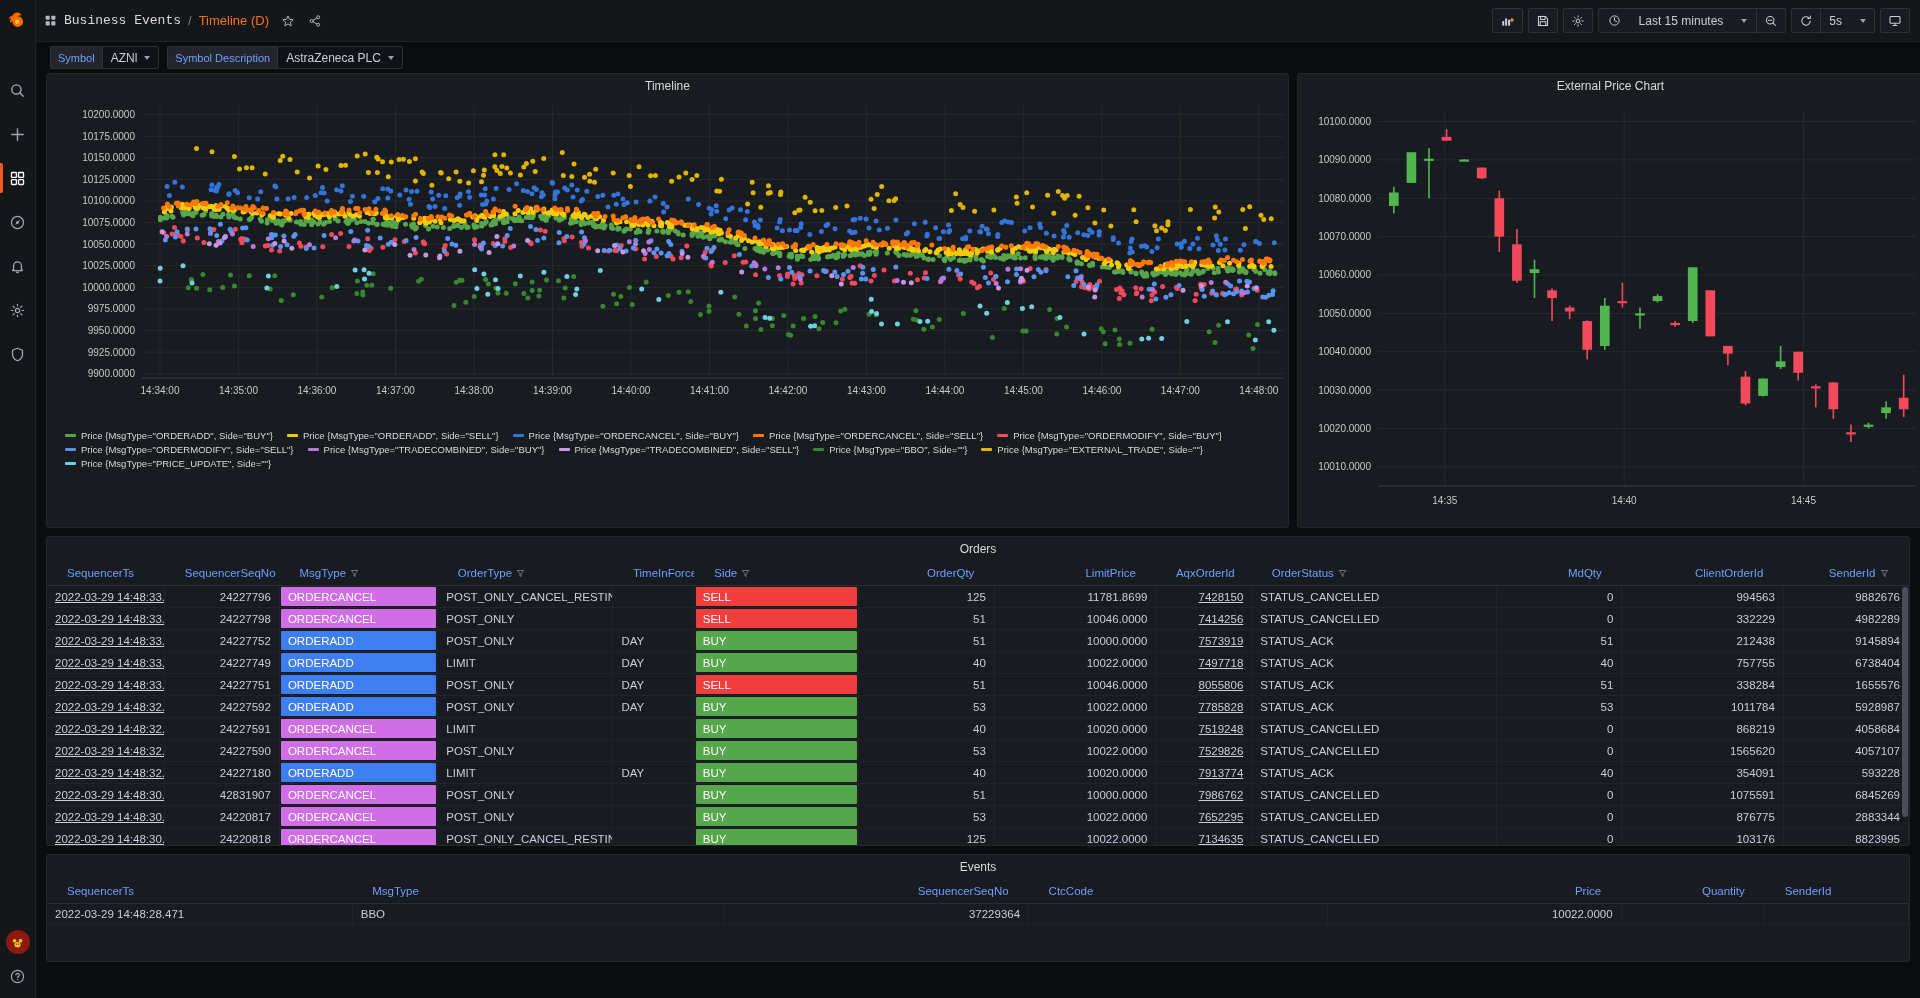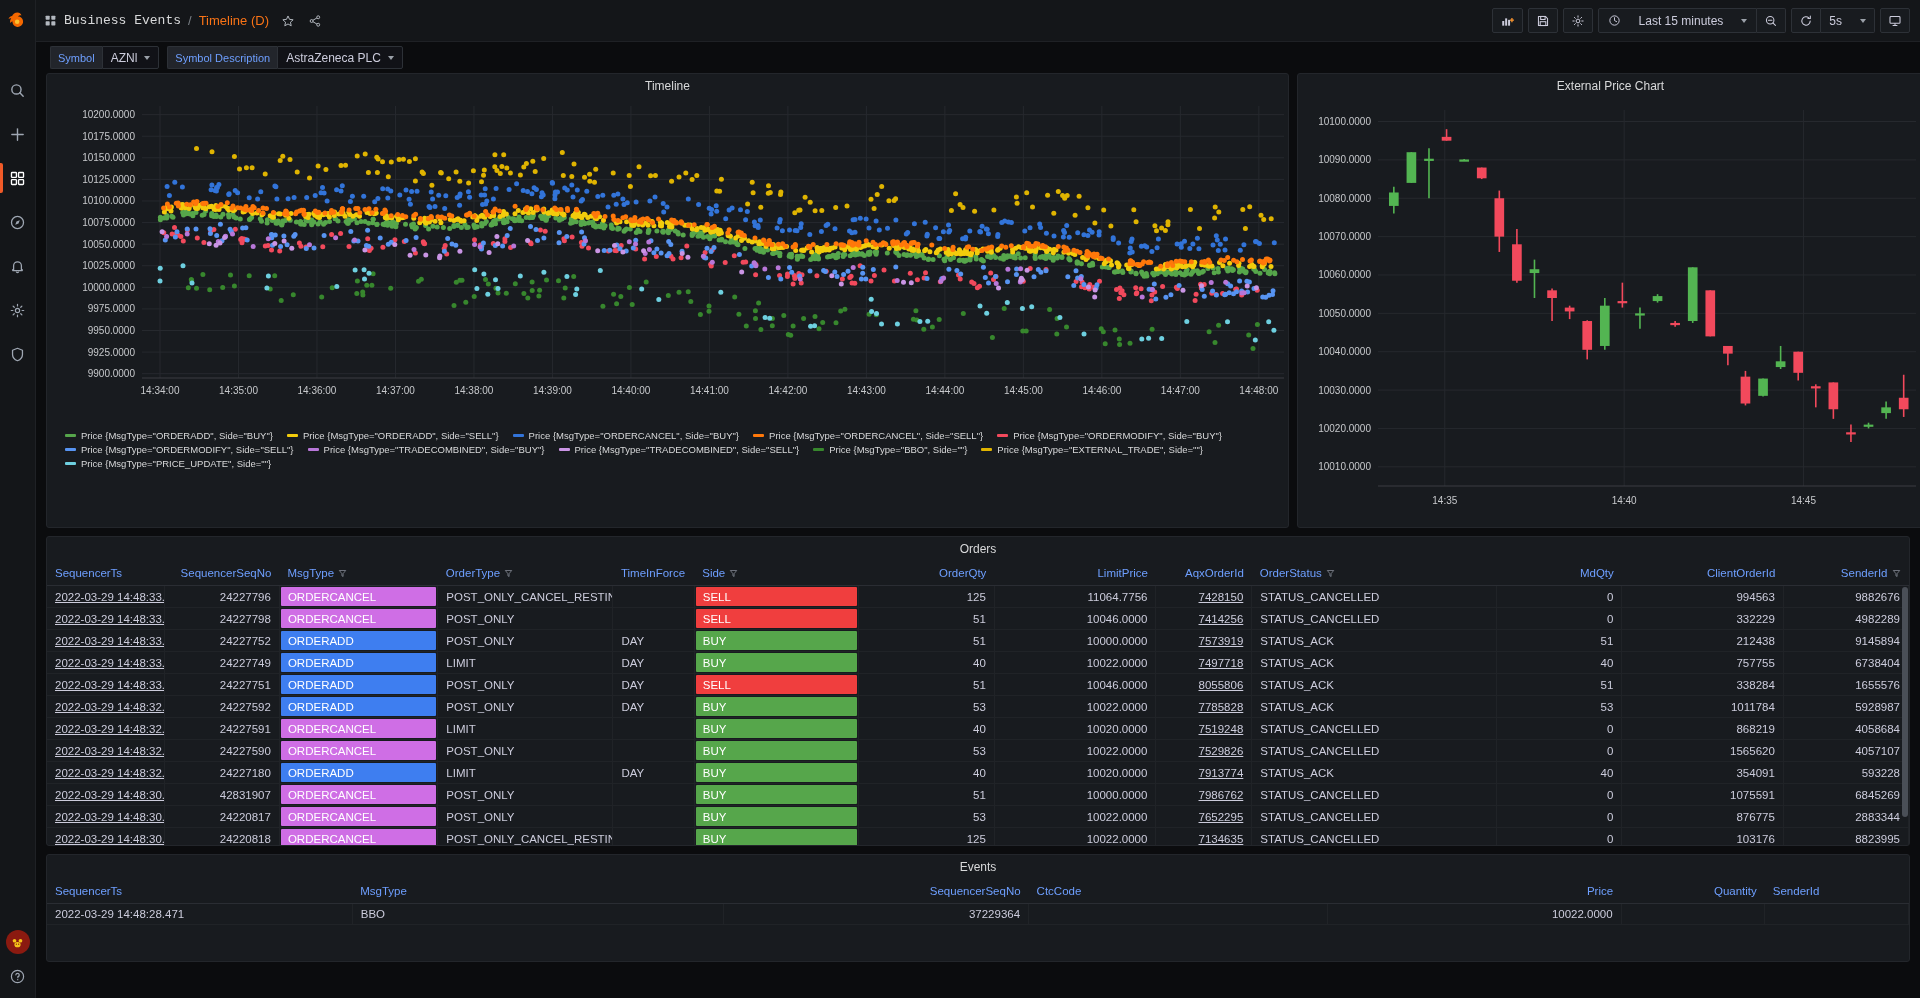--- a/index.html
+++ b/index.html
@@ -104,21 +104,21 @@
 
   
   .legend { padding: 2px 0 0 18px; display: flex; flex-wrap: wrap; gap: 3px 14px; }
   .leg-item { display: flex; align-items: center; gap: 5px; font-size: 9.5px; color: #d8d9da; white-space: nowrap; }
   .leg-swatch { width: 11px; height: 3px; border-radius: 1px; flex: 0 0 11px; }
 
   
   .tbl { width: 100%; border-collapse: collapse; table-layout: fixed; }
   .tbl th {
     font-size: 11.5px; font-weight: 500; color: #6e9fff; text-align: left;
-    padding: 6px 8px; border-bottom: 1px solid #2a2d33; background: #181b1f;
+    padding: 6px 20px; border-bottom: 1px solid #2a2d33; background: #181b1f;
     white-space: nowrap; overflow: hidden;
   }
   .tbl th.num { text-align: right; }
   .tbl th .fil { margin-left: 4px; vertical-align: -1px; }
   .tbl td {
     font-size: 11.5px; color: #ccccdc; padding: 0 8px;
     height: 21.3px; border-bottom: 1px solid #202327; border-right: 1px solid #202327;
     white-space: nowrap; overflow: hidden;
   }
   .tbl td.num { text-align: right; }
@@ -2841,21 +2841,21 @@
                   <td class="num">24227796</td>
                   <td class="cellpad">
                     <div class="cell-fill" style="background:#cf6ee5">ORDERCANCEL</div>
                   </td>
                   <td>POST_ONLY_CANCEL_RESTING</td>
                   <td></td>
                   <td class="cellpad">
                     <div class="cell-fill" style="background:#f03e3e">SELL</div>
                   </td>
                   <td class="num">125</td>
-                  <td class="num">11064.7756</td>
+                  <td class="num">11781.8699</td>
                   <td class="num link">7428150</td>
                   <td>STATUS_CANCELLED</td>
                   <td class="num">0</td>
                   <td class="num">994563</td>
                   <td class="num">9882676</td>
                 </tr>
                 <tr>
                   <td class=" link">2022-03-29 14:48:33.094</td>
                   <td class="num">24227798</td>
                   <td class="cellpad">

